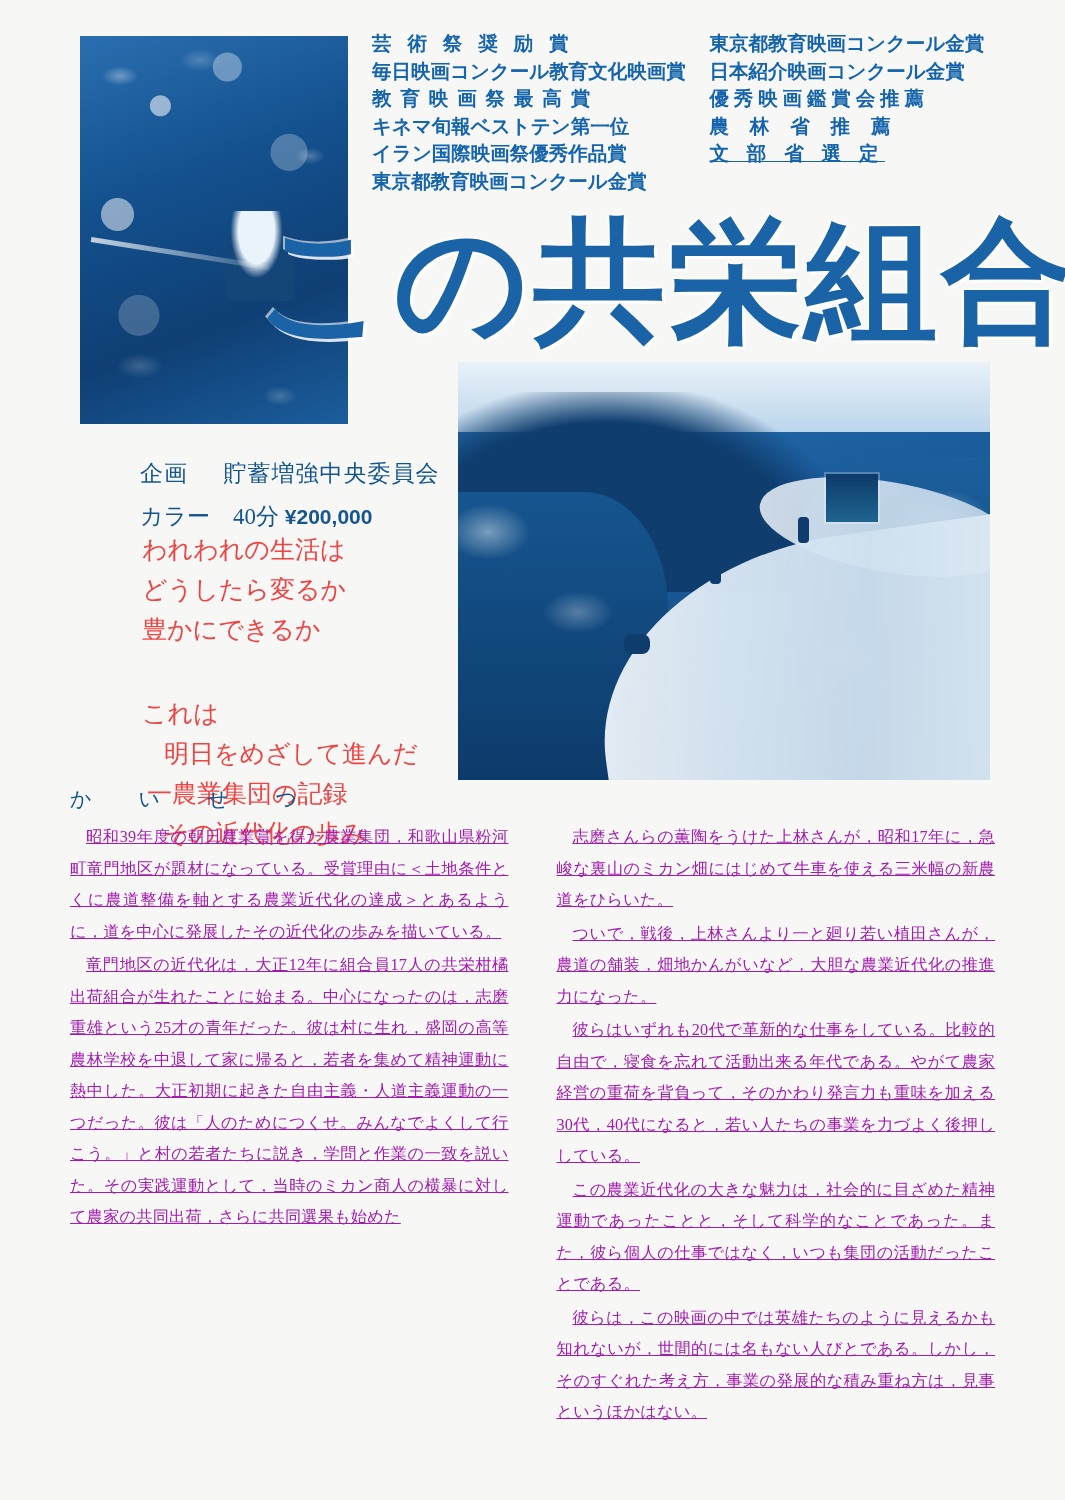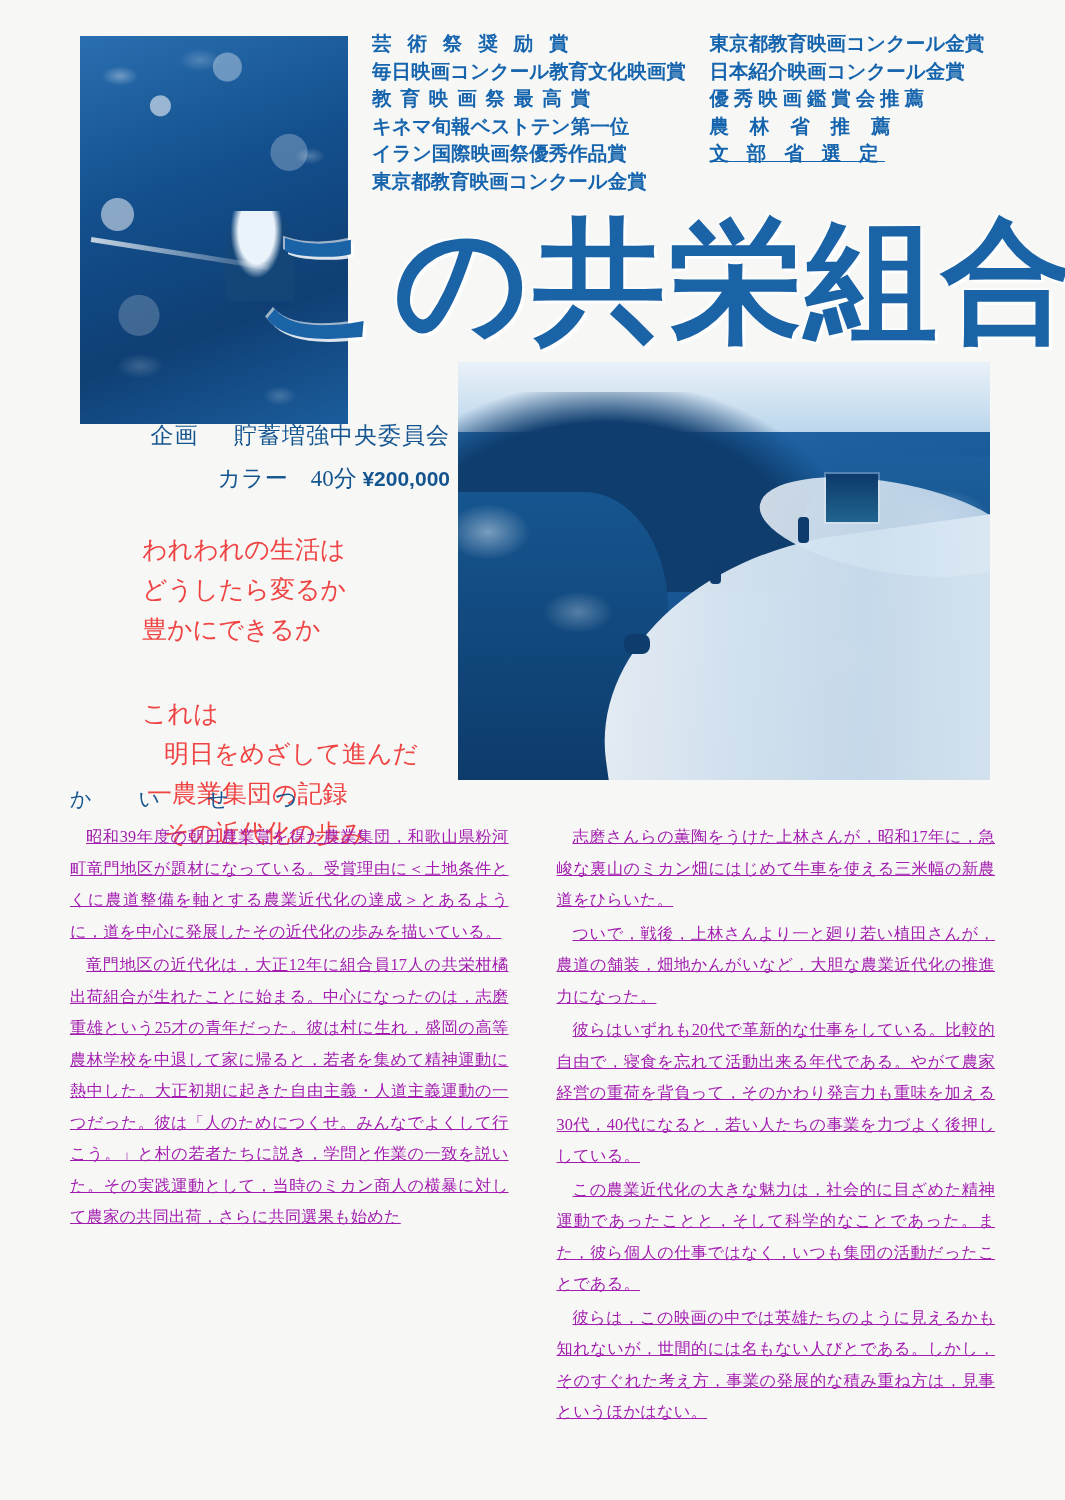--- a/index.html
+++ b/index.html
@@ -177,23 +177,22 @@
     text-shadow:
       3px 3px 0 rgba(255,255,255,0.85),
       -2px -2px 0 rgba(255,255,255,0.6);
     font-weight: 700;
   }
 
   
   .credits {
     position: absolute;
     left: 140px;
-    top: 420px;
+    top: 458px;
     width: 310px;
-    text-align: right;
   }
   .credit-line1 {
     font-size: 23px;
     letter-spacing: 1px;
     color: #14548f;
     margin-bottom: 12px;
     white-space: nowrap;
   }
   .credit-line1 .gap { display: inline-block; width: 22px; }
   .credit-line2 {

